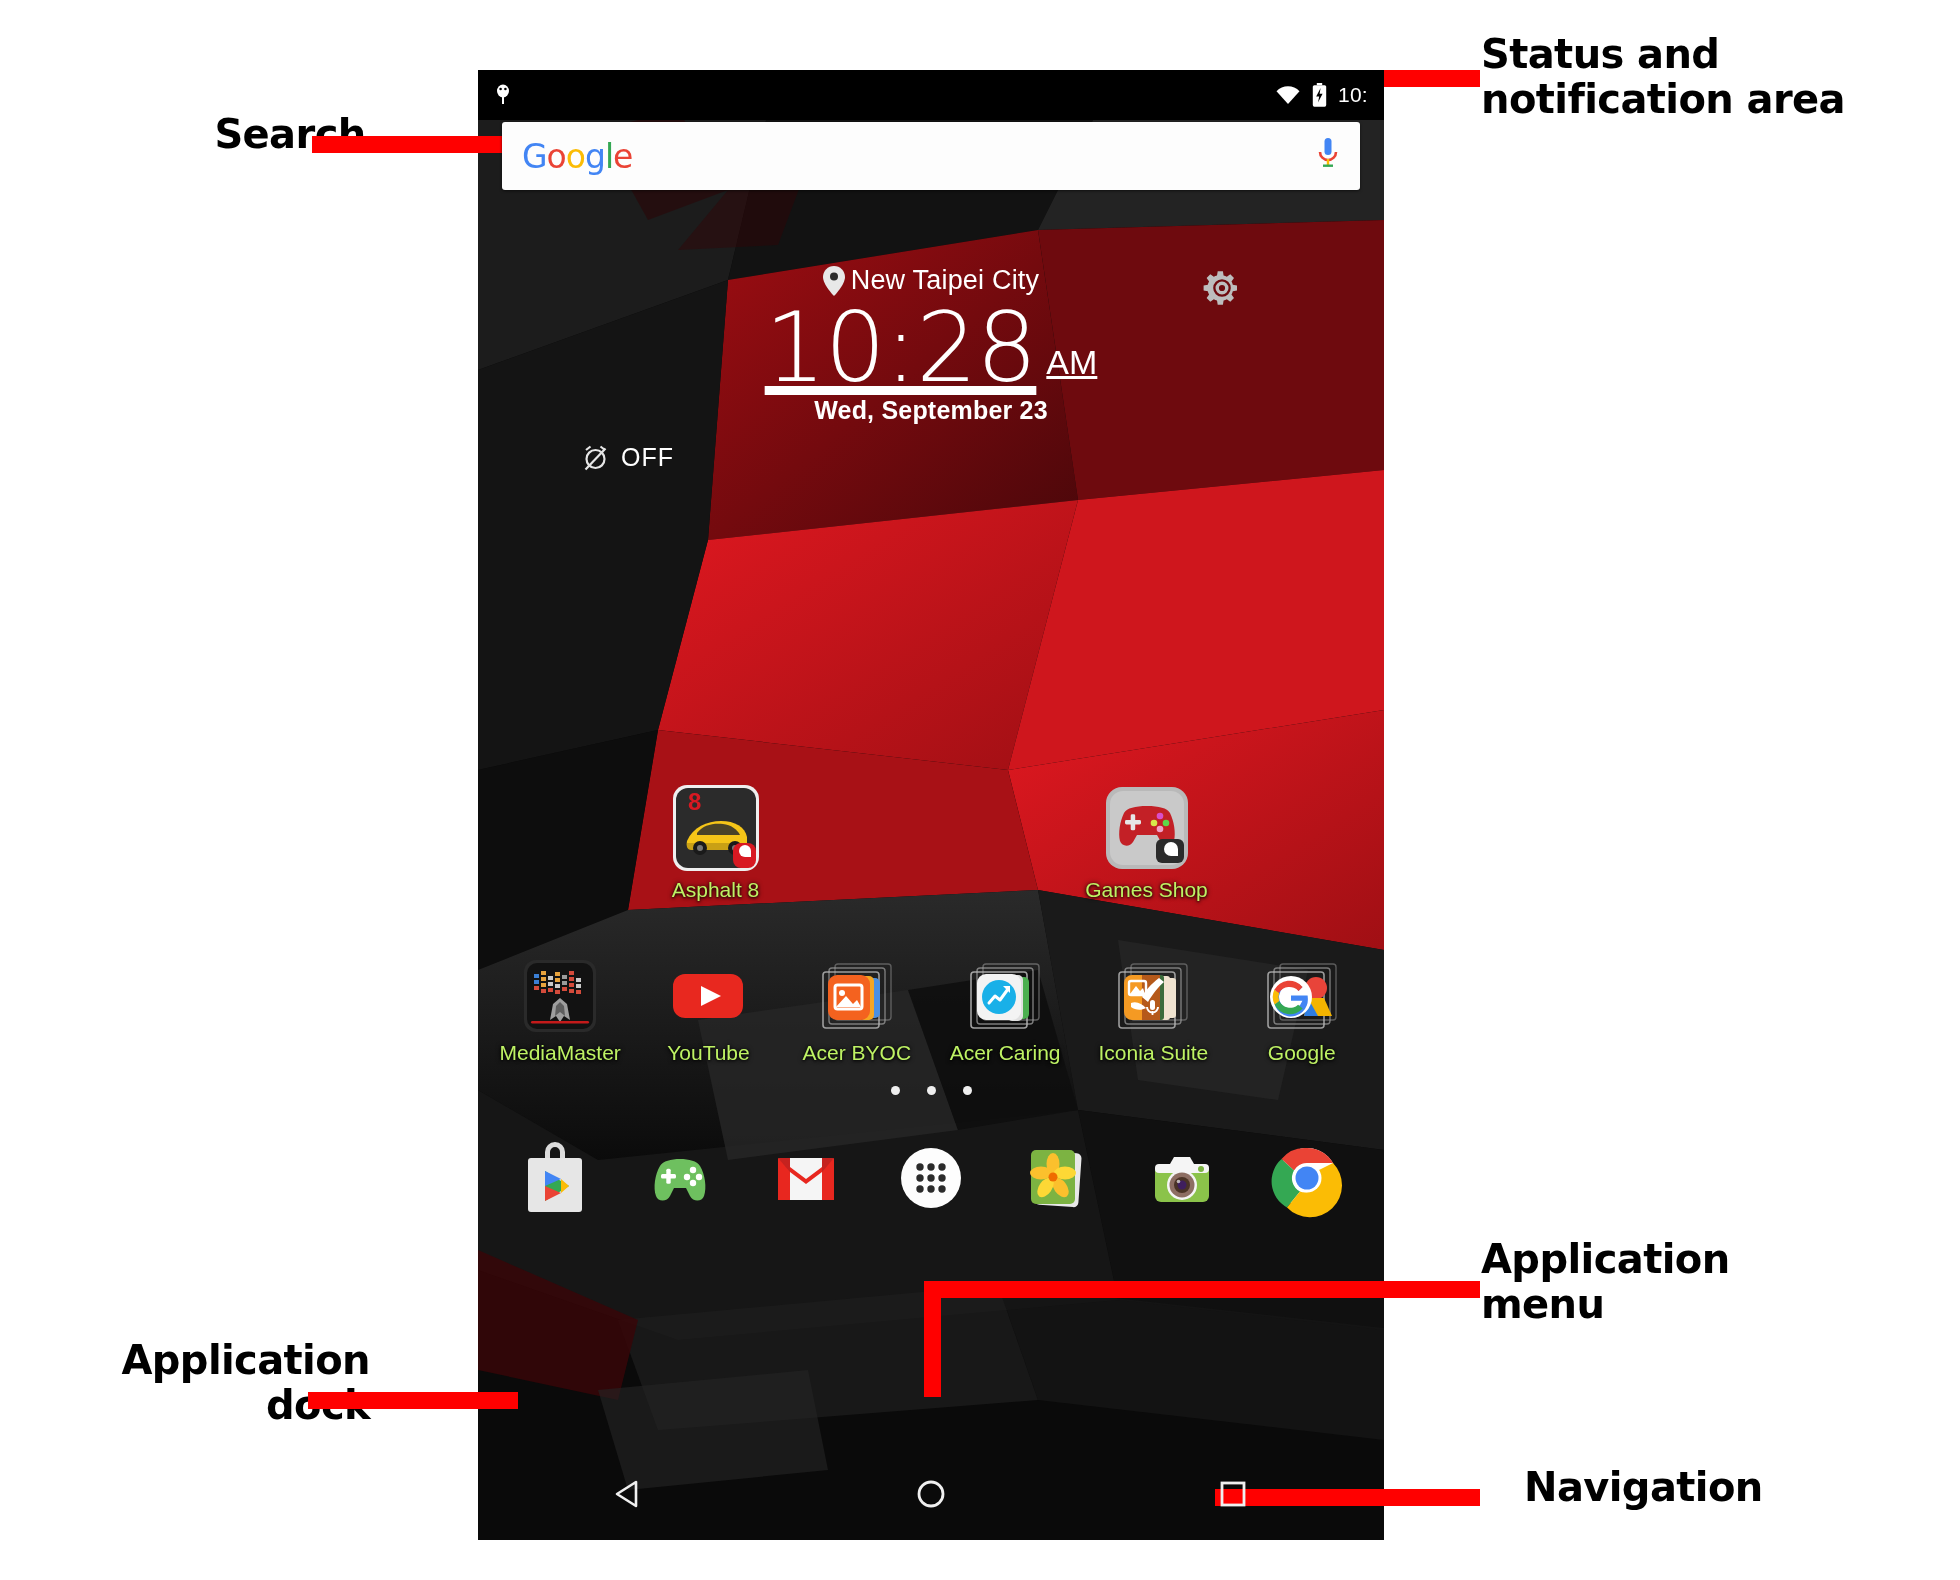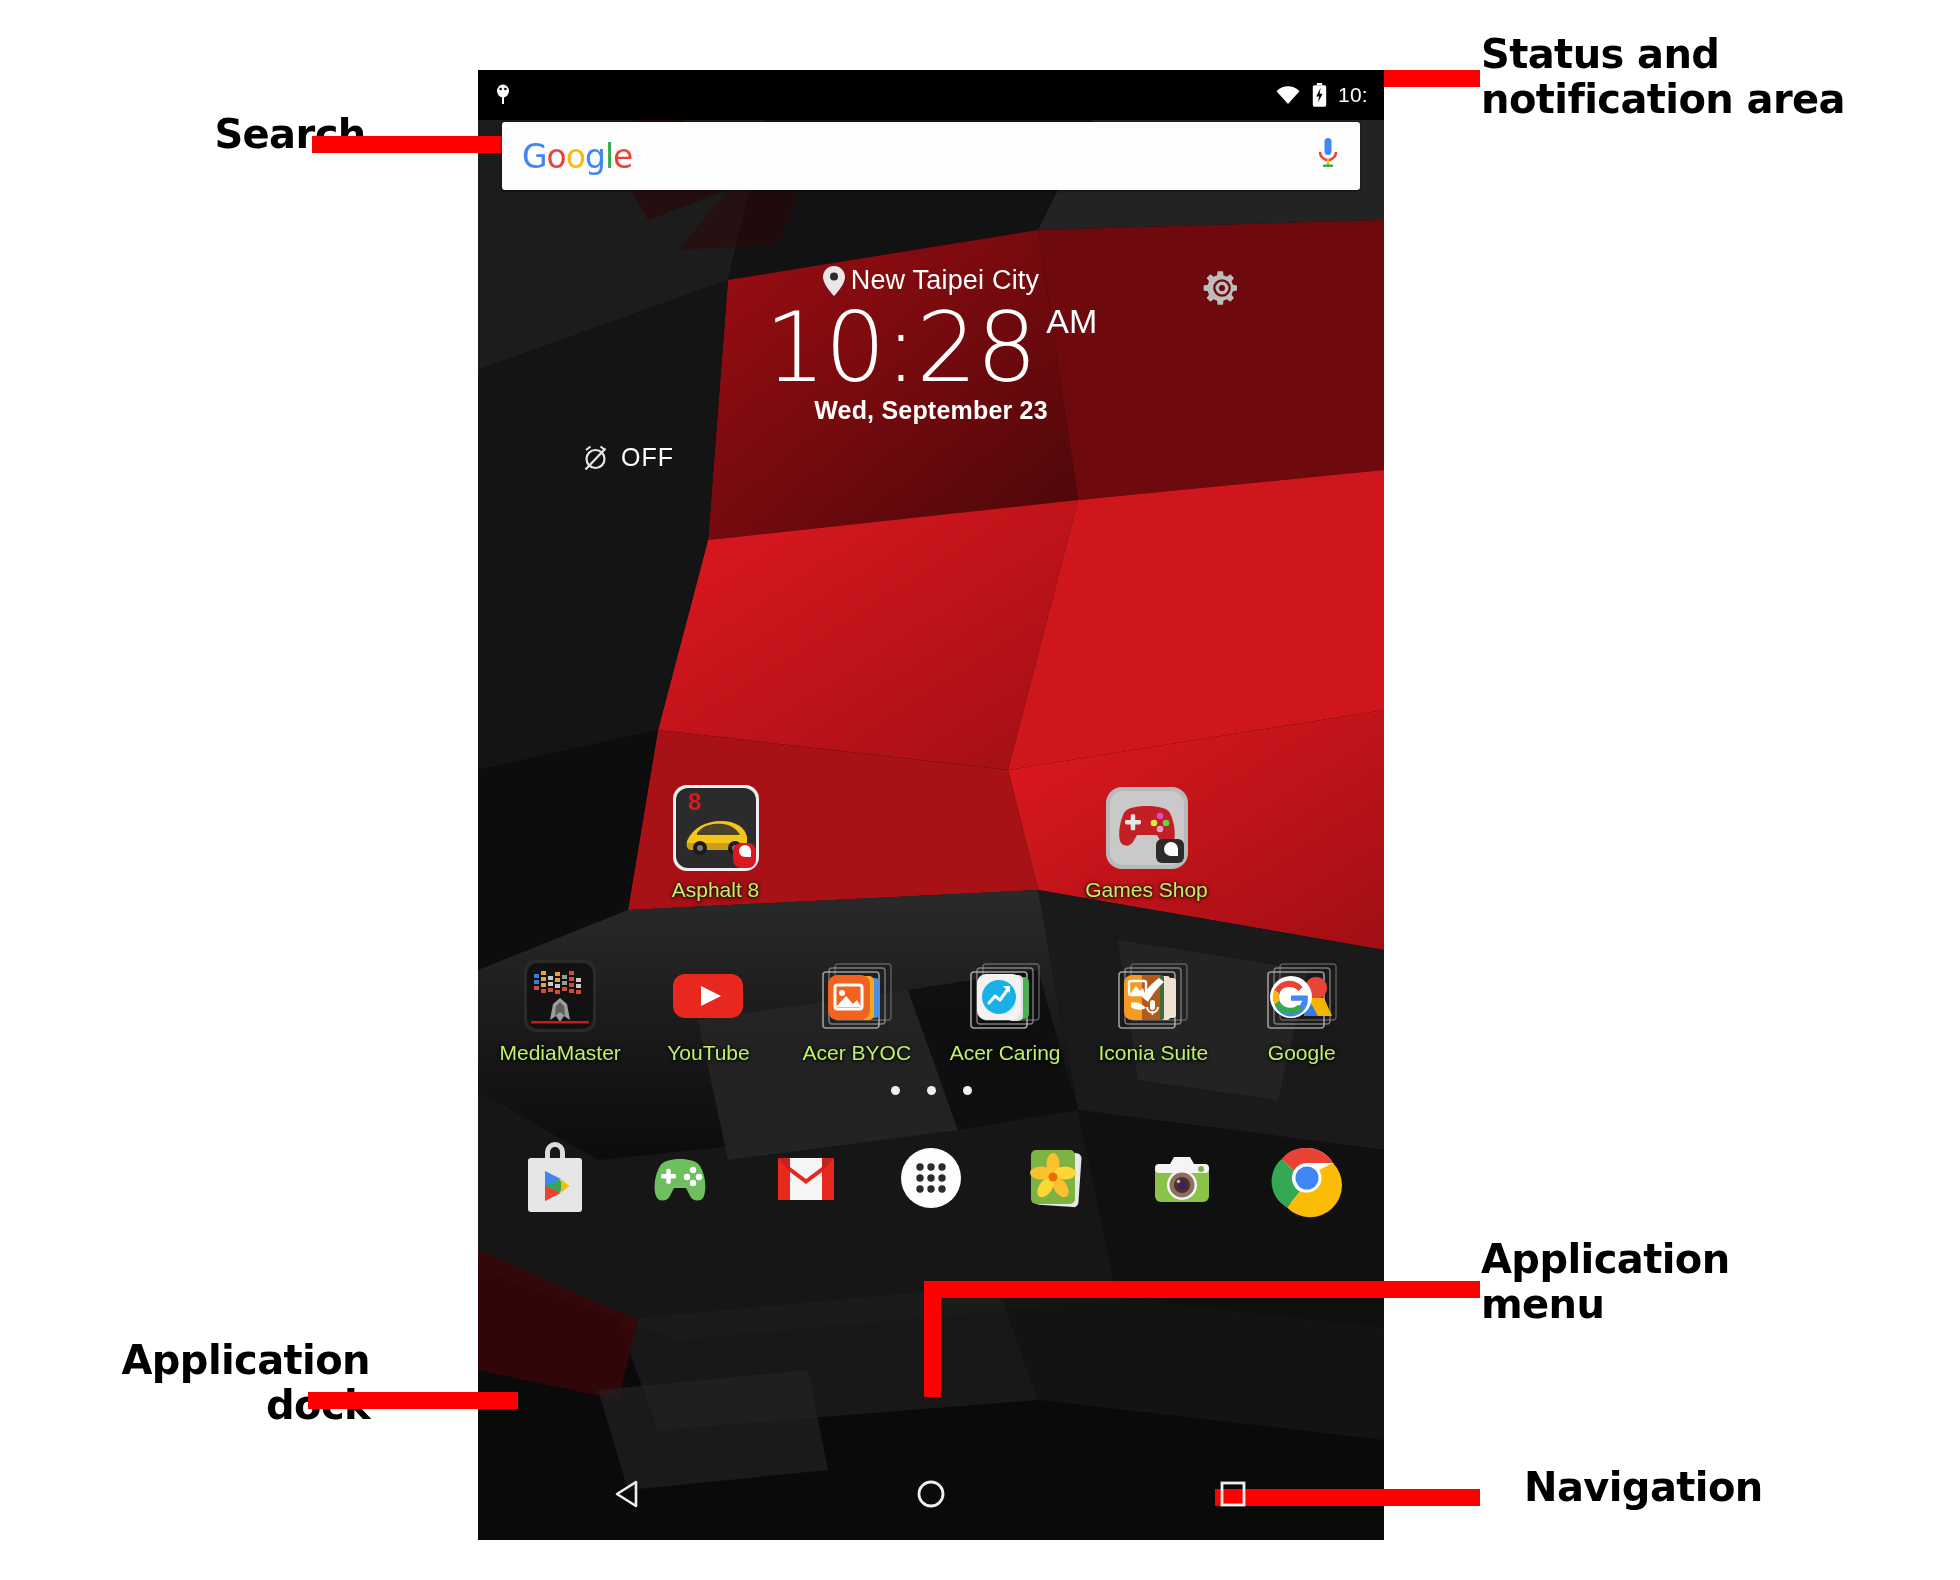--- a/index.html
+++ b/index.html
@@ -45,22 +45,22 @@
   .g-y { color: #FBBC05; } .g-g { color: #34A853; }
   .mic-wrap { margin-left: auto; }
 
   
   #clockwidget {
     position: absolute; left: 0; top: 195px; width: 100%; z-index: 12;
     color: #fff; text-align: center;
   }
   .cw-loc { display: flex; align-items: center; justify-content: center; gap: 6px;
             font-size: 27px; font-weight: 400; letter-spacing: .2px; }
-  .cw-time-row { display: flex; justify-content: center;
-                 margin-top: 6px; }
+  .cw-time-row { display: flex; align-items: flex-end; justify-content: center;
+                 margin-top: 6px; text-decoration: underline; }
   .cw-time { font-size: 96px; font-weight: 200; line-height: .96;
              font-family: "DejaVu Sans", sans-serif; letter-spacing: -1px; }
   .cw-ampm { font-size: 34px; font-weight: 300; margin-left: 10px; margin-bottom: 12px; }
   .cw-date { font-size: 25px; font-weight: bold; margin-top: 2px; letter-spacing: .2px; }
   .cw-alarm { display: flex; align-items: center; gap: 12px; margin-top: 18px;
               padding-left: 104px; font-size: 25px; letter-spacing: 1px; }
   #gear-btn { position: absolute; right: 143px; top: 4px; }
 
   
   .app-row { position: absolute; width: 100%; display: flex; z-index: 12; }

